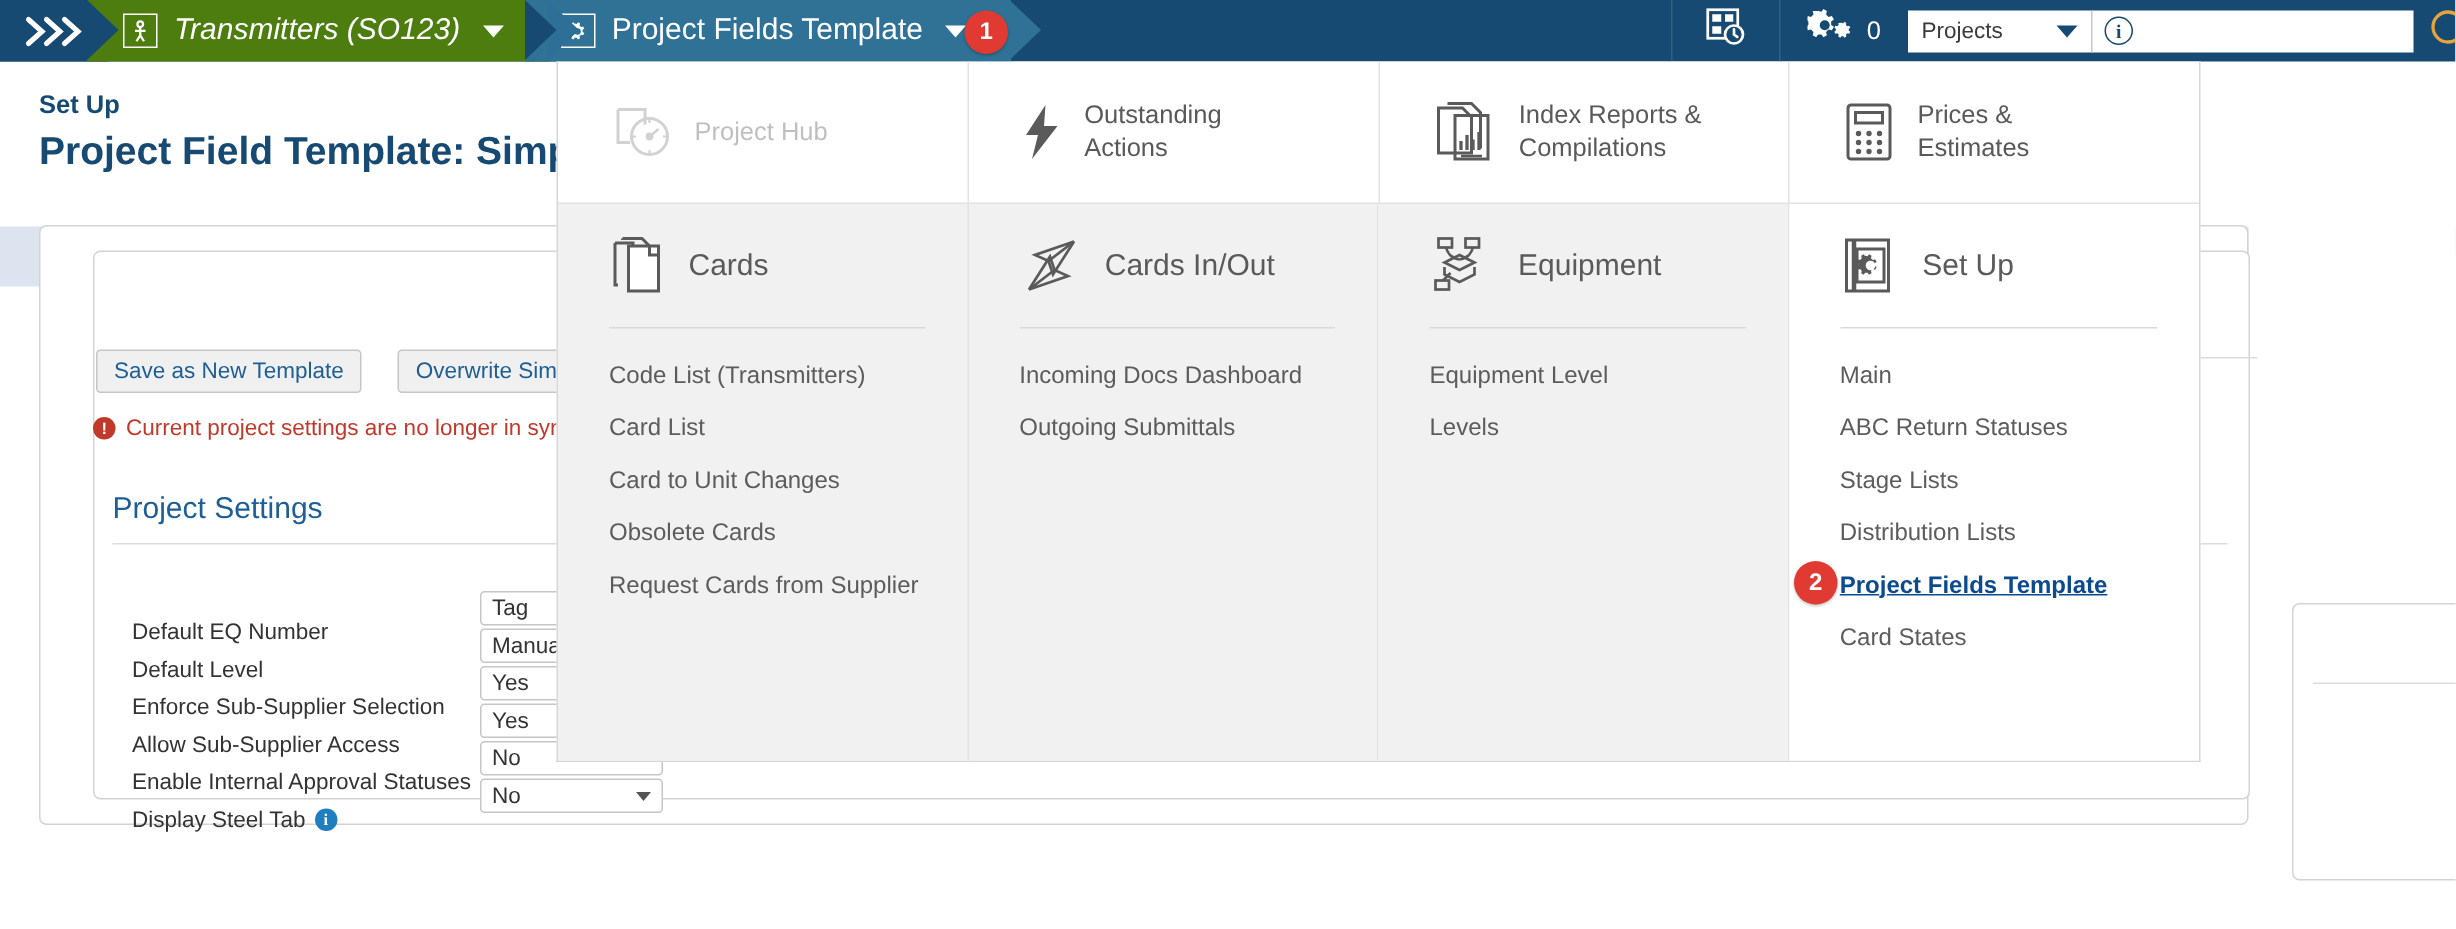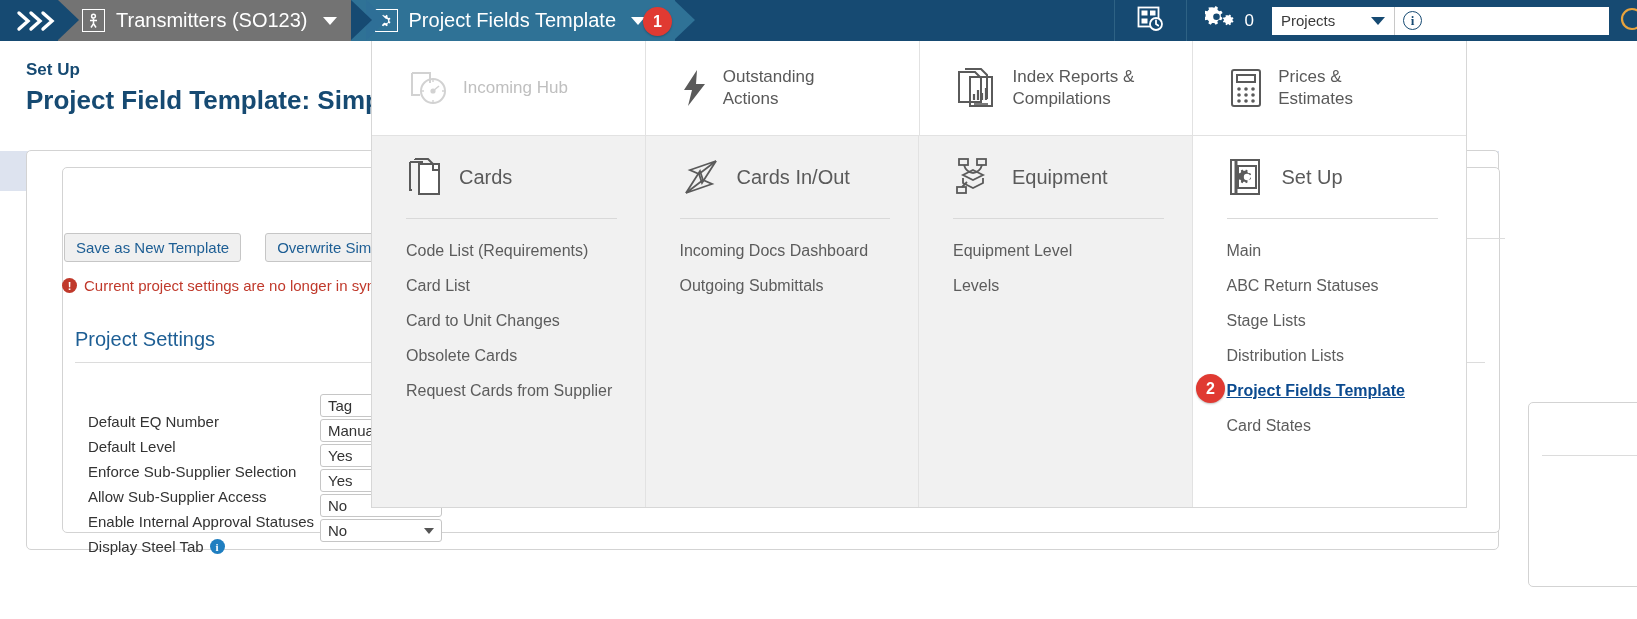--- a/index.html
+++ b/index.html
@@ -26,21 +26,21 @@
   .chev-btn svg { display: block; }
 
   .crumb {
     position: relative;
     display: flex; align-items: center; gap: 11px;
     padding: 0 30px 0 24px;
     color: #ffffff;
     font-size: 20px;
     white-space: nowrap;
   }
-  .crumb.c1 { background: #737373; margin-left: -14px; }
+  .crumb.c1 { background: #4d7c0f; margin-left: -14px; font-style: italic; }
   .crumb.c2 { background: #2f7296; margin-left: -16px; }
   
   .crumb::after {
     content: ""; position: absolute; right: -20px; top: 0;
     width: 0; height: 0;
     border-top: 20.5px solid transparent;
     border-bottom: 20.5px solid transparent;
     border-left: 21px solid #2e6f97;
     z-index: 3;
   }
@@ -281,21 +281,21 @@
       <span>
         <svg class="gicon" width="40" height="38" viewBox="0 0 40 38" fill="none" stroke="#d2d2d2" stroke-width="2">
           <path d="M4 4 h18 v10"></path>
               <path d="M4 4 v22 h8"></path>
           <circle cx="25" cy="22" r="12"></circle>
           <path d="M25 22 l6 -5" stroke-width="1.6"></path>
           <circle cx="25" cy="22" r="1.6" fill="#d2d2d2"></circle>
           <path d="M25 11 v2 M36 22 h-2 M25 33 v-2 M14 22 h2" stroke-width="1.4"></path>
         </svg>
       </span>
-      <span class="mt-label">Incoming Hub</span>
+      <span class="mt-label">Project Hub</span>
     </div>
 
     <div class="mt-item">
       <span>
         <svg class="gicon" width="26" height="38" viewBox="0 0 26 38">
           <path d="M15 1 L2 21 h8 L6 37 L23 15 h-9 z" fill="#5a5a5a"></path>
         </svg>
       </span>
       <span class="mt-label">Outstanding<br>Actions</span>
     </div>
@@ -346,21 +346,21 @@
             <path d="M9 3 h13 l6 6"></path>
                 <path d="M9 3 v1"></path>
             <rect x="13" y="8" width="20" height="30" fill="#fff"></rect>
             <path d="M27 8 v6 h6"></path>
           </svg>
         </span>
         <span class="mcol-title">Cards</span>
       </div>
       <div class="mcol-rule"></div>
       <div class="mlist">
-        <div class="mitem">Code List (Requirements)</div>
+        <div class="mitem">Code List (Transmitters)</div>
         <div class="mitem">Card List</div>
         <div class="mitem">Card to Unit Changes</div>
         <div class="mitem">Obsolete Cards</div>
         <div class="mitem">Request Cards from Supplier</div>
       </div>
     </div>
 
     <div class="mcol">
       <div class="mcol-head">
         <span>

